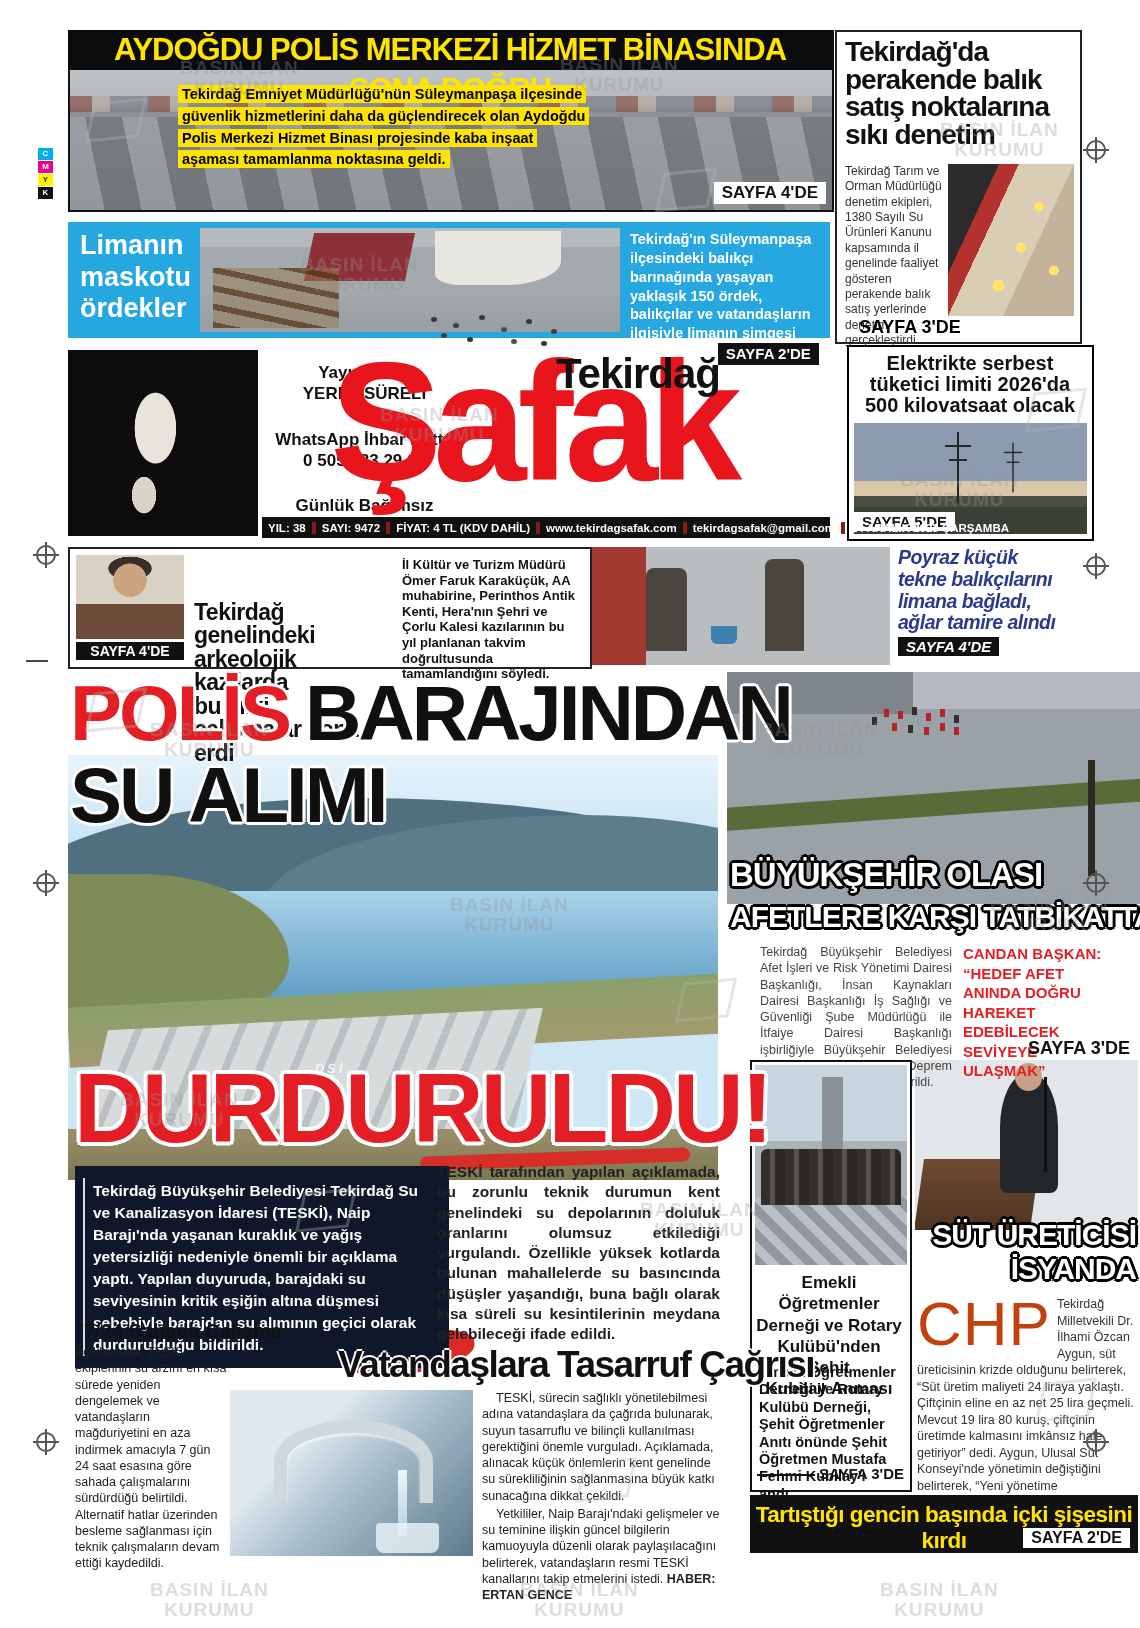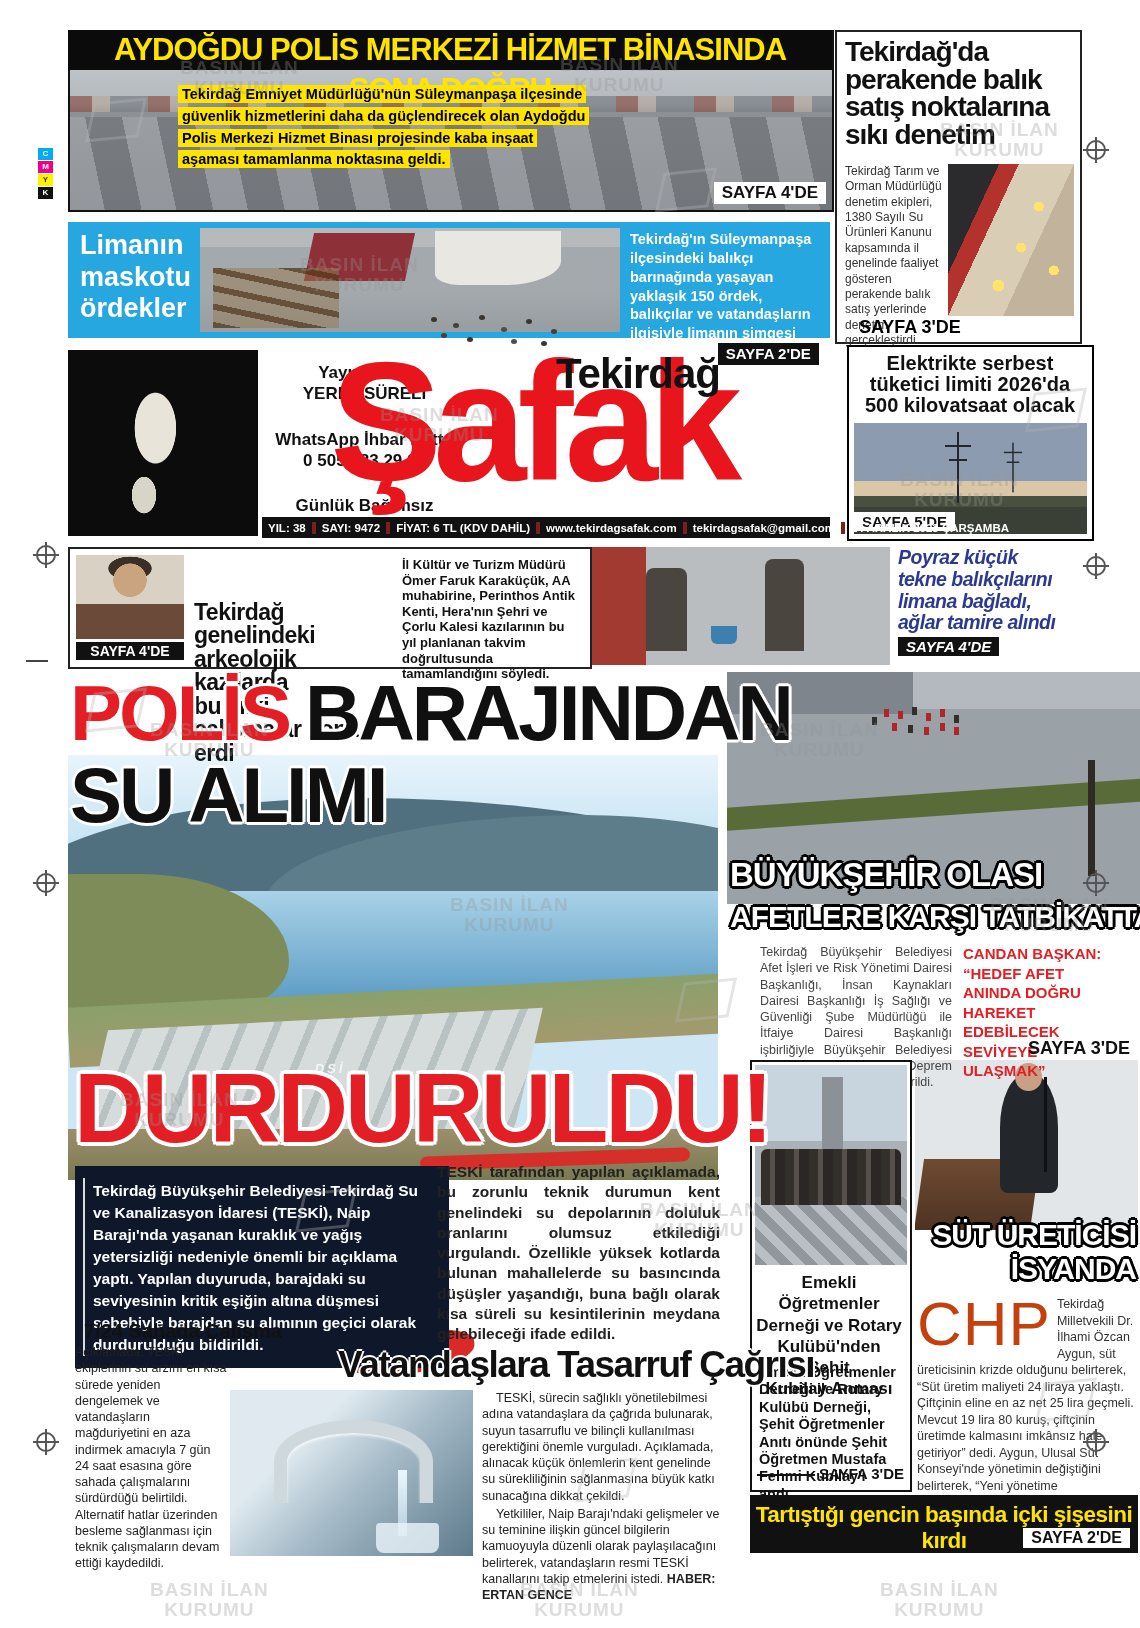--- a/index.html
+++ b/index.html
@@ -266,21 +266,21 @@
     <div class="grp">
       <div>Günlük Bağımsız</div>
       <div>Siyasi Gazete</div>
     </div>
   </div>
   <div class="abs logo-top">Tekirdağ</div>
   <div class="abs logo-main">Şafak</div>
   <div class="abs info-bar">
     <span>YIL: 38</span>
     <span>SAYI: 9472</span>
-    <span>FİYAT: 6 TL (KDV DAHİL)</span>
+    <span>FİYAT: 4 TL (KDV DAHİL)</span>
     <span>www.tekirdagsafak.com</span>
     <span>tekirdagsafak@gmail.com</span>
     <span>24 ARALIK 2023 ÇARŞAMBA</span>
   </div>
 
   <div class="abs elektrik-box">
     <div class="elektrik-head prelines">Elektrikte serbest
 tüketici limiti 2026'da
 500 kilovatsaat olacak</div>
     <div class="elektrik-photo">

